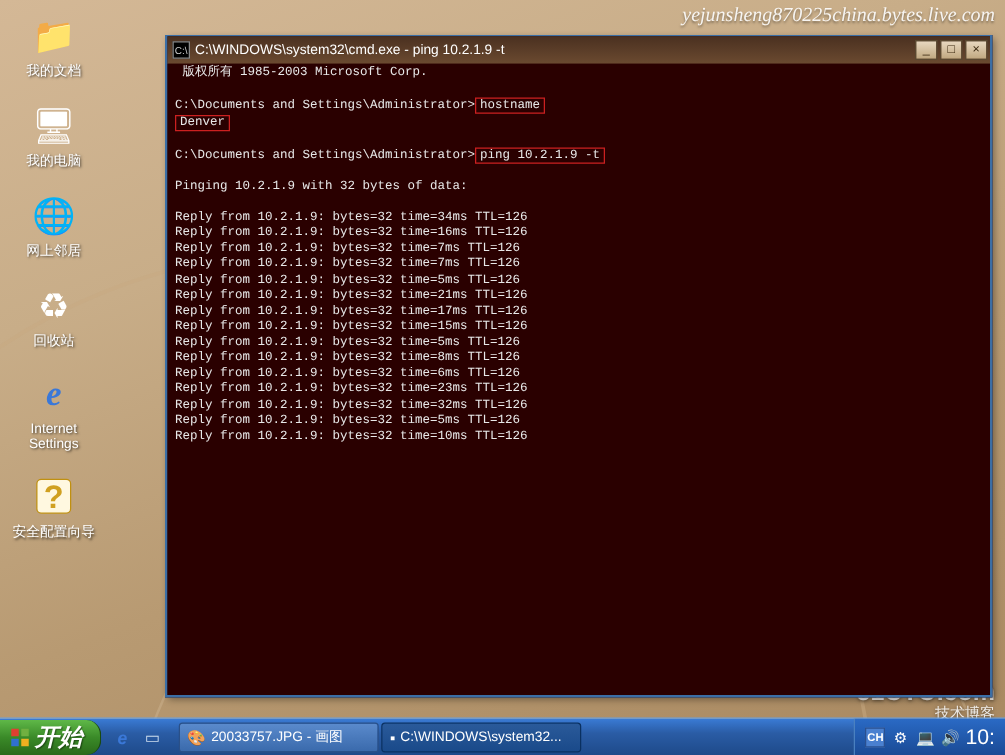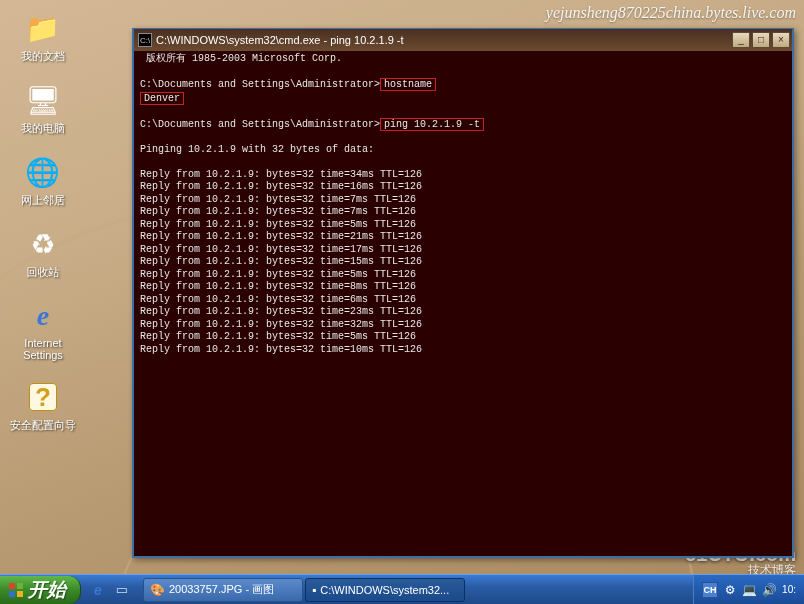--- a/index.html
+++ b/index.html
@@ -140,21 +140,21 @@
     width: 16px; height: 16px; font-size: 12px;
     display: flex; align-items: center; justify-content: center;
     color: #fff; cursor: pointer;
   }
   .lang {
     width: 16px; height: 16px; background: #4a80d0;
     border: 1px solid #2a5090; color: #fff;
     font-size: 9px; text-align: center; line-height: 14px;
     font-weight: bold;
   }
-  .clock { color: #fff; font-size: 10px; }
+  .clock { color: #fff; font-size: 17px; }
 </style>
 </head>
 <body>
 
 <div class="curve"></div>
 <div class="curve2"></div>
 
 <div class="watermark-top">yejunsheng870225china.bytes.live.com</div>
 <div class="watermark-bottom">
   <div>51CTO.com</div>

